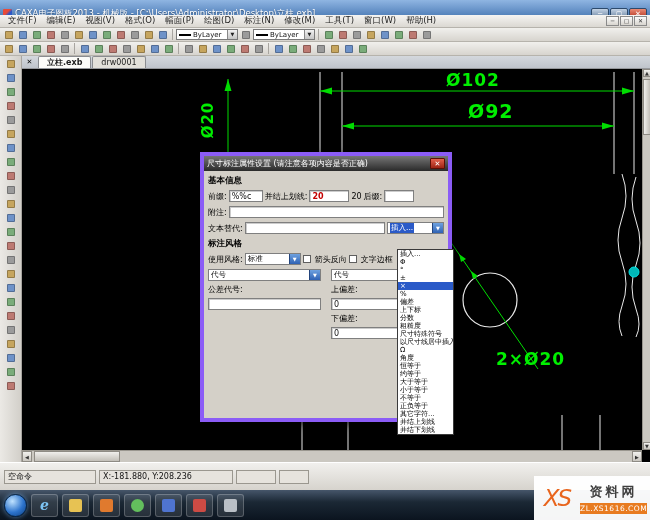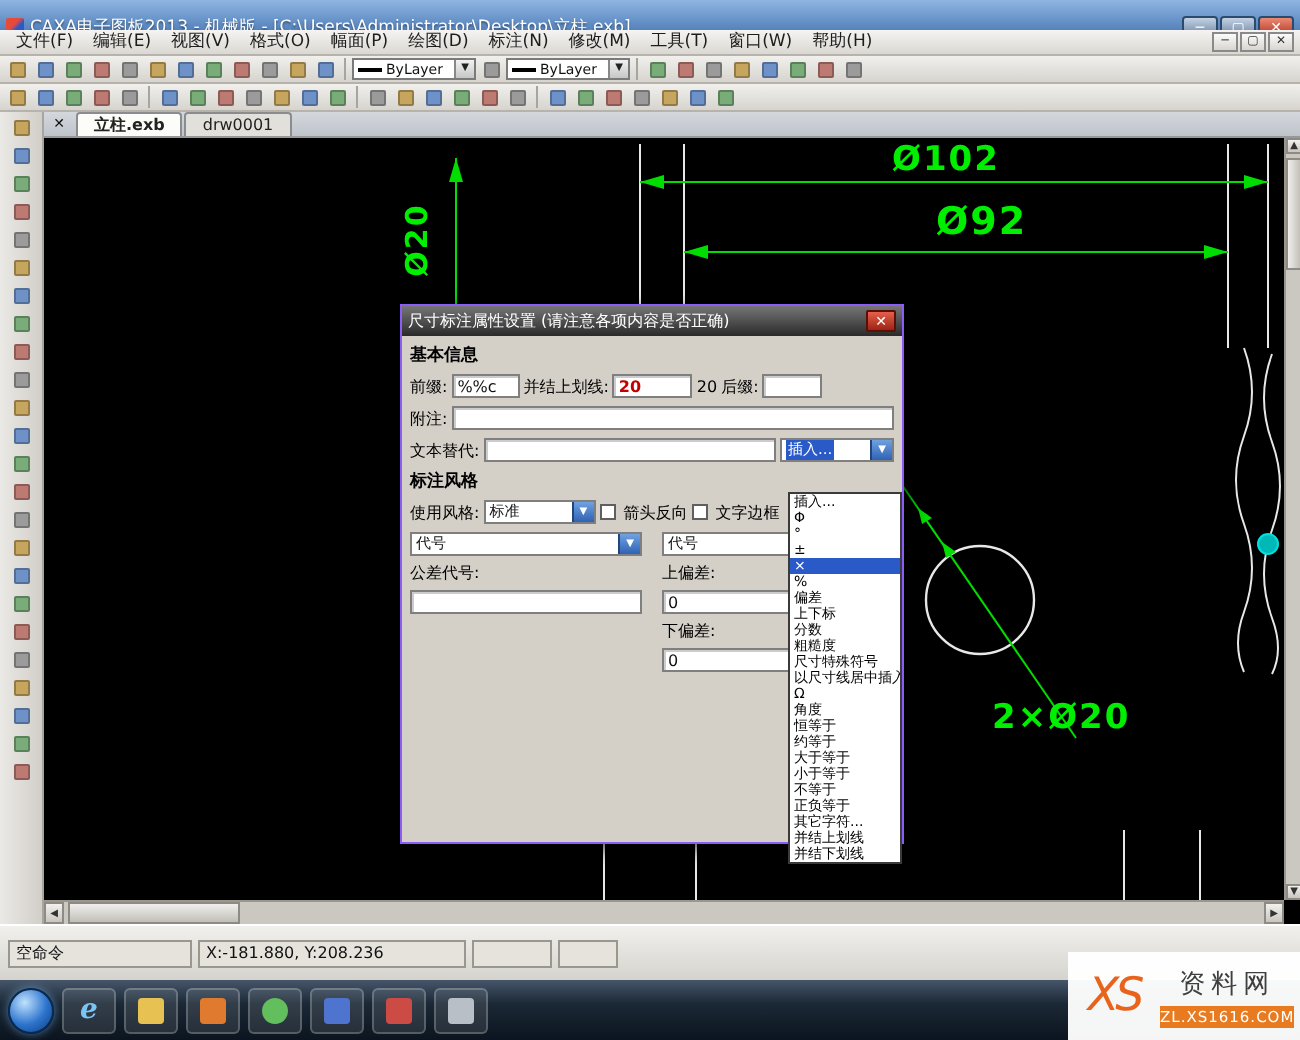--- a/index.html
+++ b/index.html
@@ -66,24 +66,24 @@
 .start-orb{width:23px;height:23px;border-radius:50%;background:radial-gradient(circle at 35% 30%,#bfe2ff,#2d74cd 55%,#0c3d7d);border:1px solid #082a50;box-shadow:0 0 5px rgba(130,190,255,.55);flex:none}
 .task-icon{width:27px;height:23px;border-radius:3px;background:rgba(255,255,255,.10);border:1px solid rgba(255,255,255,.22);display:flex;align-items:center;justify-content:center;flex:none}
 .task-icon b{display:block;width:13px;height:13px;border-radius:2px}
 .ti-e{color:#7cc4f4;font-size:14px;font-weight:bold;font-style:italic;font-family:"DejaVu Serif",serif}
 .ti-folder{background:#e7c253}.ti-media{background:#e07a2e}.ti-chrome{background:#63bf5d;border-radius:50% !important}
 .ti-word{background:#4f74d0}.ti-red{background:#cc4b44}.ti-gray{background:#b9bfc6}
 
 .watermark{position:absolute;right:0;top:476px;width:116px;height:44px;background:rgba(255,255,255,.96);z-index:50;display:flex;align-items:center;padding:2px 3px;gap:3px}
 .wm-logo{font-size:23px;font-weight:normal;font-style:italic;color:#e8641c;letter-spacing:-2px;width:40px;text-align:center;flex:none}
 .wm-right{flex:1}
-.wm-name{font-size:13px;font-weight:normal;color:#3f3f3f;letter-spacing:3px;text-align:center}
+.wm-name{font-size:13px;font-weight:bold;color:#3f3f3f;letter-spacing:3px;text-align:center}
 .wm-url{background:#e87b20;color:#fff;font-size:7.5px;text-align:center;padding:1px 0;margin-top:2px;letter-spacing:.5px}
 
-.dialog{position:absolute;left:200px;top:152px;width:252px;height:270px;background:#d4d0c8;border:1px solid #8b5cf6;box-shadow:3px 3px 8px rgba(0,0,0,.65);z-index:30}
+.dialog{position:absolute;left:200px;top:152px;width:252px;height:270px;background:#d4d0c8;border:4px solid #8b5cf6;box-shadow:3px 3px 8px rgba(0,0,0,.65);z-index:30}
 .dlg-title{height:15px;background:linear-gradient(#767676,#2a2a2a);color:#fff;font-size:8px;display:flex;align-items:center;padding:0 3px;white-space:nowrap;overflow:hidden}
 .dlg-close{margin-left:auto;width:15px;height:11px;background:linear-gradient(#e4604c,#9e2414);border:1px solid #5c0f06;color:#fff;font-size:7px;line-height:10px;text-align:center;border-radius:1px;flex:none}
 .dlg-body{position:relative;height:255px;padding:3px 4px;font-size:8px}
 .sec{font-weight:bold;font-size:8.5px;margin:1px 0 3px;color:#000}
 .frow{display:flex;align-items:center;margin-bottom:4px;gap:2px}
 .lbl{white-space:nowrap;color:#000}
 .inp{height:12px;background:#fff;border:1px solid #7f7f7f;box-shadow:inset 1px 1px 0 rgba(0,0,0,.2);padding:1px 2px;font-size:8px;overflow:hidden;white-space:nowrap}
 .red{color:#c40000;font-weight:bold}
 .cb{width:8px;height:8px;background:#fff;border:1px solid #5f5f5f;display:inline-block;flex:none;margin-right:2px}
 .dcombo{height:12px;background:#fff;border:1px solid #7f7f7f;display:flex;align-items:center;font-size:7.5px;padding-left:2px;overflow:hidden}

